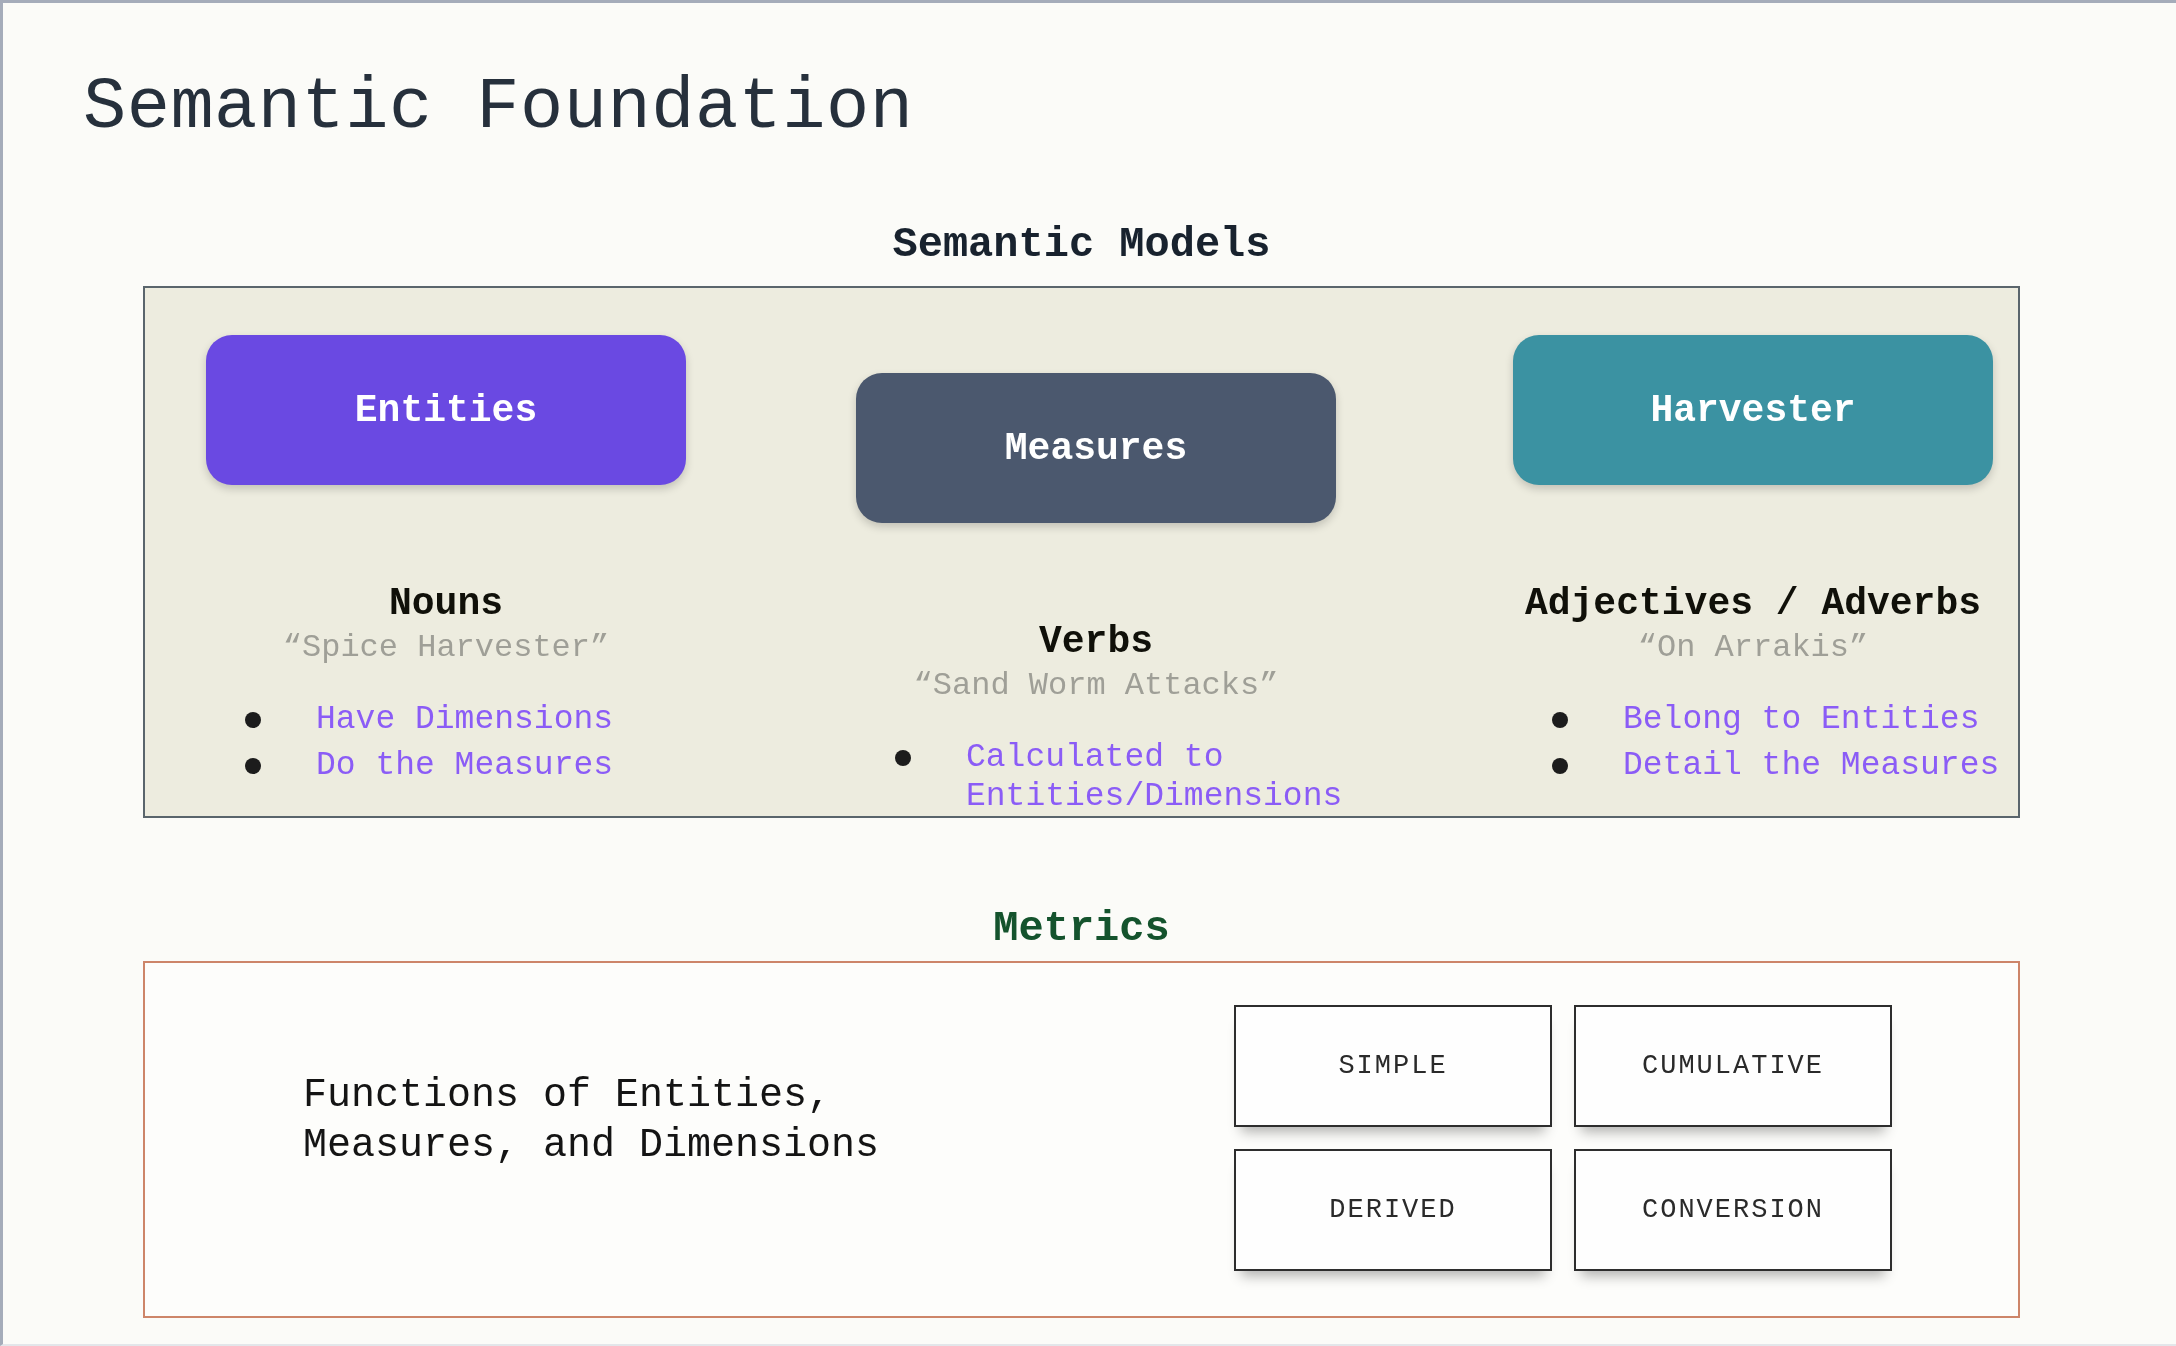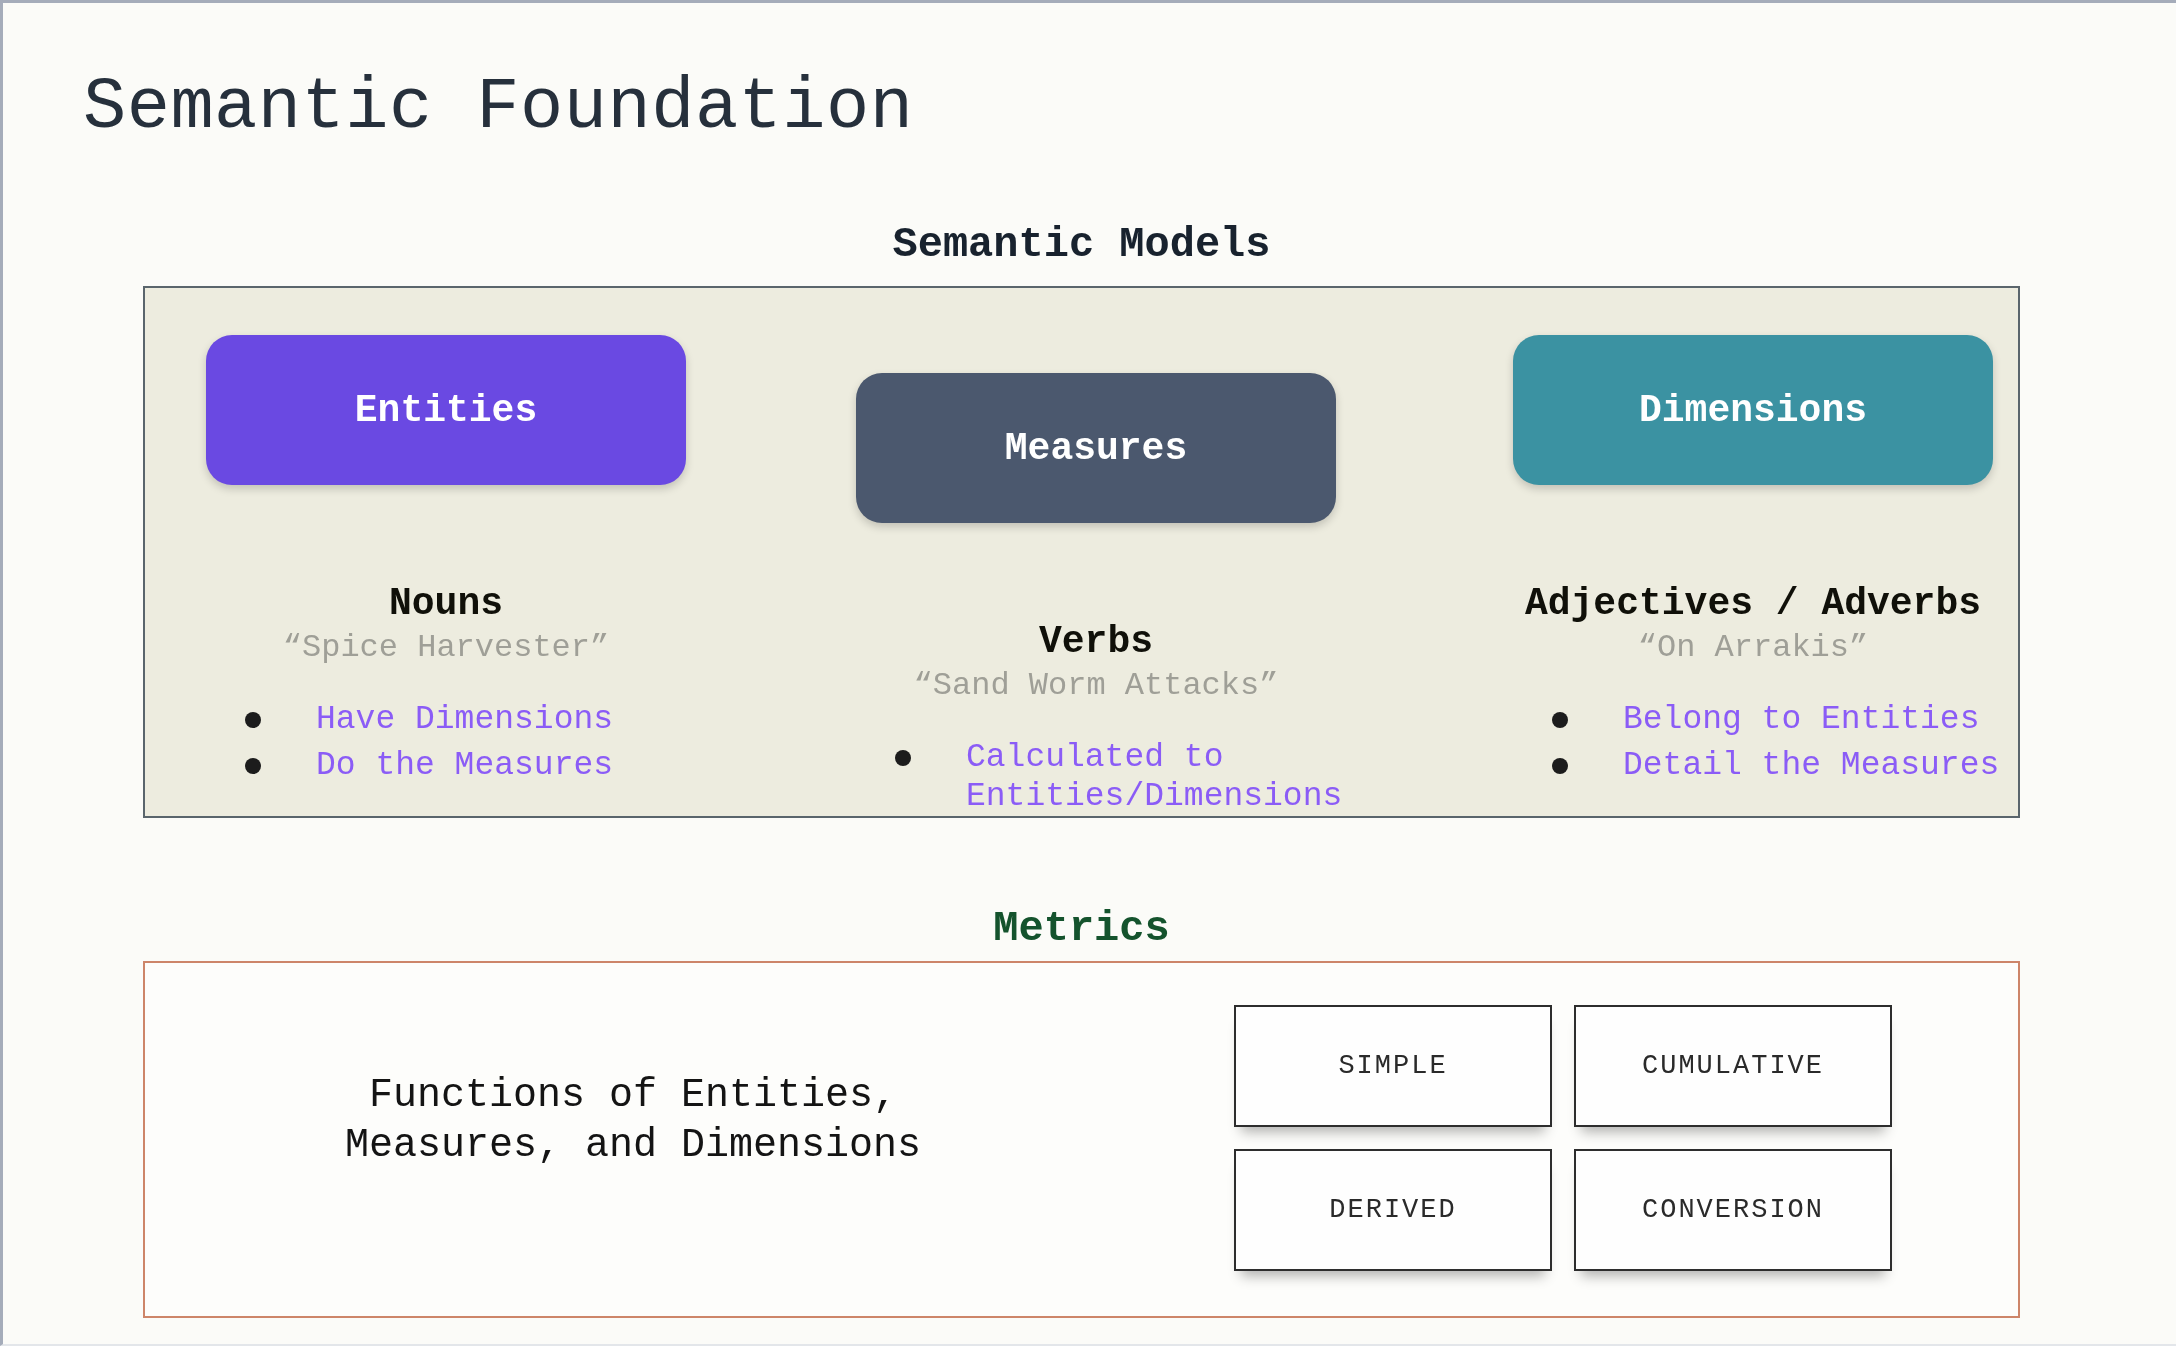--- a/index.html
+++ b/index.html
@@ -193,34 +193,34 @@
     <div class="sm-col c1">
       <div class="pill" style="background-color: rgb(75, 88, 110); margin-top: 38px;">Measures</div>
       <div class="sub">Verbs</div>
       <div class="quote">“Sand Worm Attacks”</div>
       <ul class="bullets">
         <li>Calculated to Entities/Dimensions</li>
       </ul>
     </div>
 
     <div class="sm-col c2">
-      <div class="pill" style="background-color: rgb(59, 146, 162);">Dimensions</div>
+      <div class="pill" style="background-color: rgb(59, 146, 162);">Harvester</div>
       <div class="sub">Adjectives / Adverbs</div>
       <div class="quote">“On Arrakis”</div>
       <ul class="bullets">
         <li>Belong to Entities</li>
         <li>Detail the Measures</li>
       </ul>
     </div>
 
   </div>
 
   <div class="metrics-heading">Metrics</div>
 
-  <div class="metrics-panel" style="border-color: rgb(205, 133, 105); text-align: center;">
+  <div class="metrics-panel" style="border-color: rgb(205, 133, 105);">
     <div class="metrics-desc">Functions of Entities, Measures, and Dimensions</div>
     <div class="metrics-grid">
       <div class="mbox">SIMPLE</div>
       <div class="mbox">CUMULATIVE</div>
       <div class="mbox">DERIVED</div>
       <div class="mbox">CONVERSION</div>
     </div>
   </div>
 
 </div>

